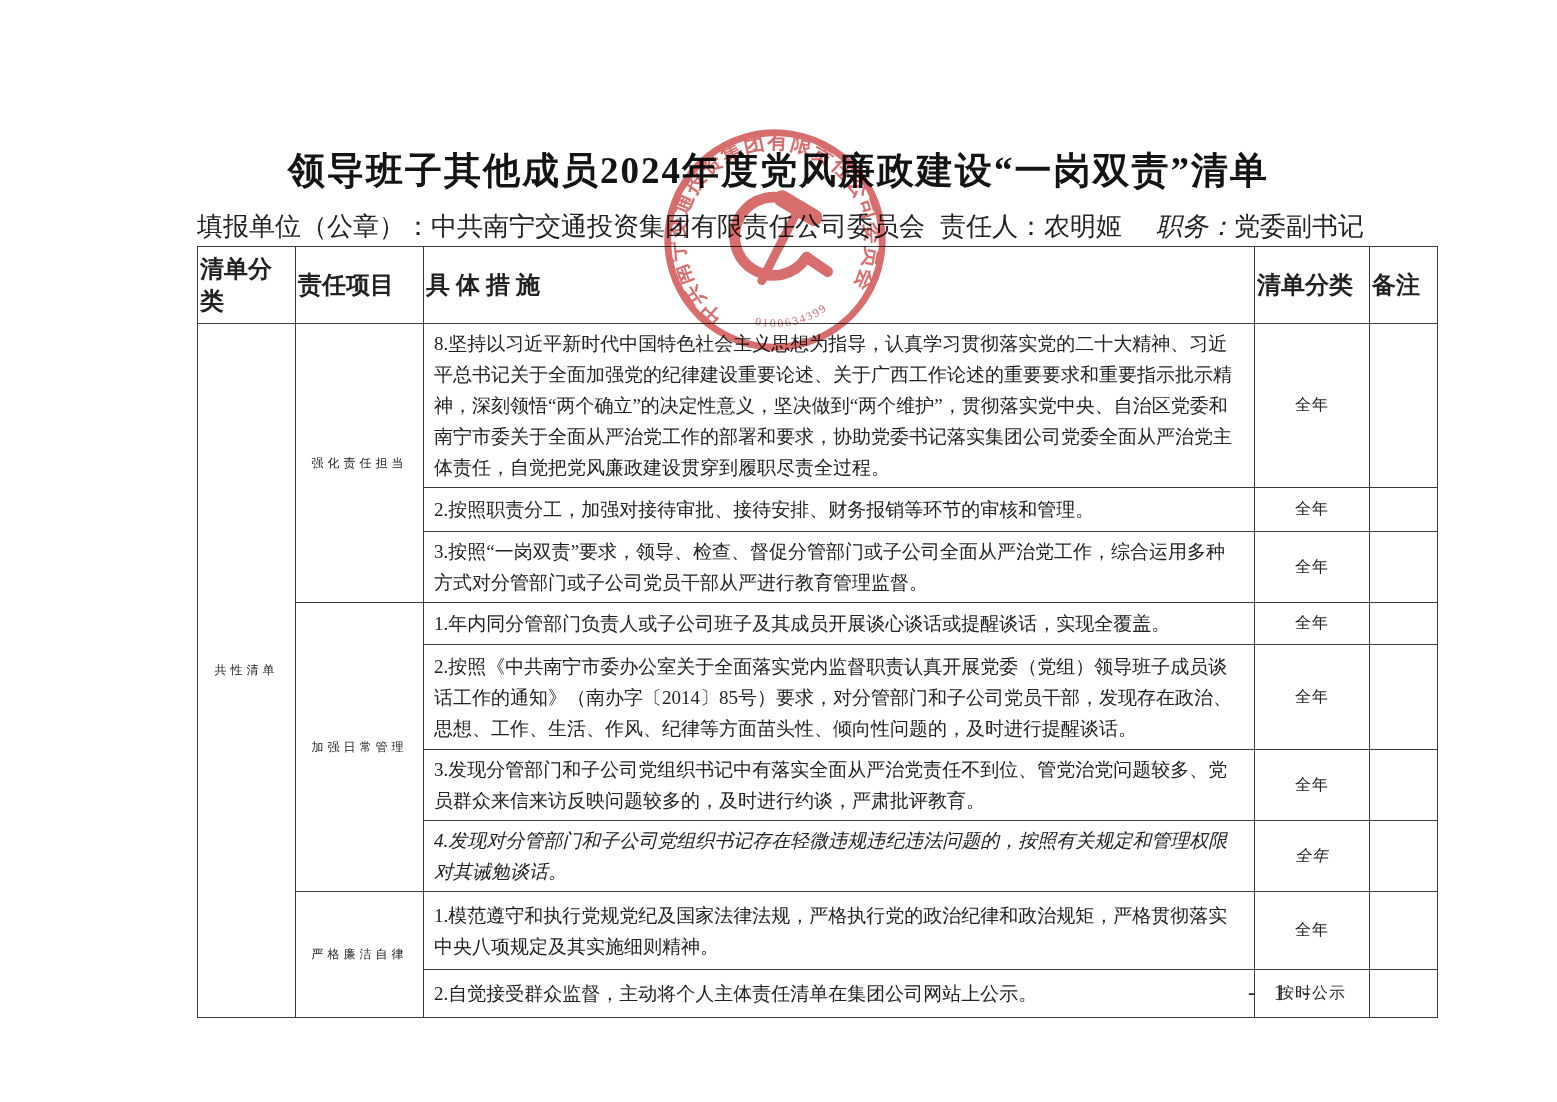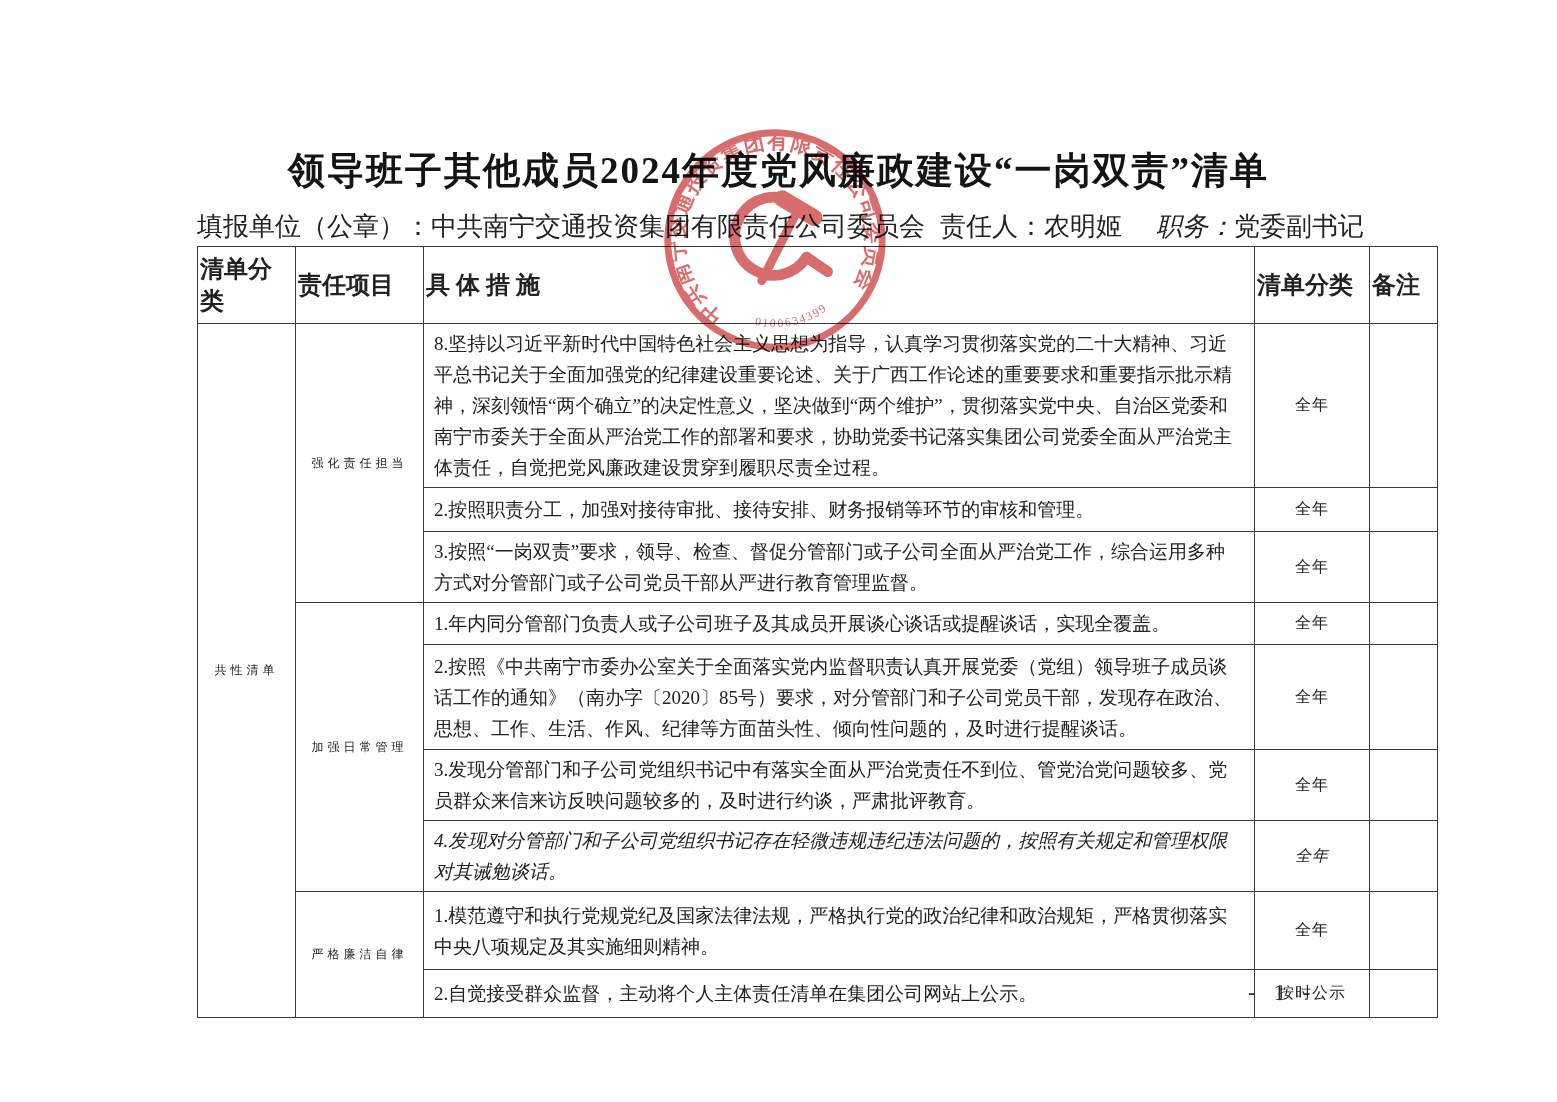--- a/index.html
+++ b/index.html
@@ -151,21 +151,21 @@
       <td class="cell-deadline">全年</td>
       <td class="cell-note"></td>
     </tr>
     <tr class="r4">
       <td class="cell-project" rowspan="4">加强日常管理</td>
       <td class="cell-measure">1.年内同分管部门负责人或子公司班子及其成员开展谈心谈话或提醒谈话，实现全覆盖。</td>
       <td class="cell-deadline">全年</td>
       <td class="cell-note"></td>
     </tr>
     <tr class="r5">
-      <td class="cell-measure">2.按照《中共南宁市委办公室关于全面落实党内监督职责认真开展党委（党组）领导班子成员谈话工作的通知》（南办字〔2020〕85号）要求，对分管部门和子公司党员干部，发现存在政治、思想、工作、生活、作风、纪律等方面苗头性、倾向性问题的，及时进行提醒谈话。</td>
+      <td class="cell-measure">2.按照《中共南宁市委办公室关于全面落实党内监督职责认真开展党委（党组）领导班子成员谈话工作的通知》（南办字〔2014〕85号）要求，对分管部门和子公司党员干部，发现存在政治、思想、工作、生活、作风、纪律等方面苗头性、倾向性问题的，及时进行提醒谈话。</td>
       <td class="cell-deadline">全年</td>
       <td class="cell-note"></td>
     </tr>
     <tr class="r6">
       <td class="cell-measure">3.发现分管部门和子公司党组织书记中有落实全面从严治党责任不到位、管党治党问题较多、党员群众来信来访反映问题较多的，及时进行约谈，严肃批评教育。</td>
       <td class="cell-deadline">全年</td>
       <td class="cell-note"></td>
     </tr>
     <tr class="r7">
       <td class="cell-measure">4.发现对分管部门和子公司党组织书记存在轻微违规违纪违法问题的，按照有关规定和管理权限对其诫勉谈话。</td>

